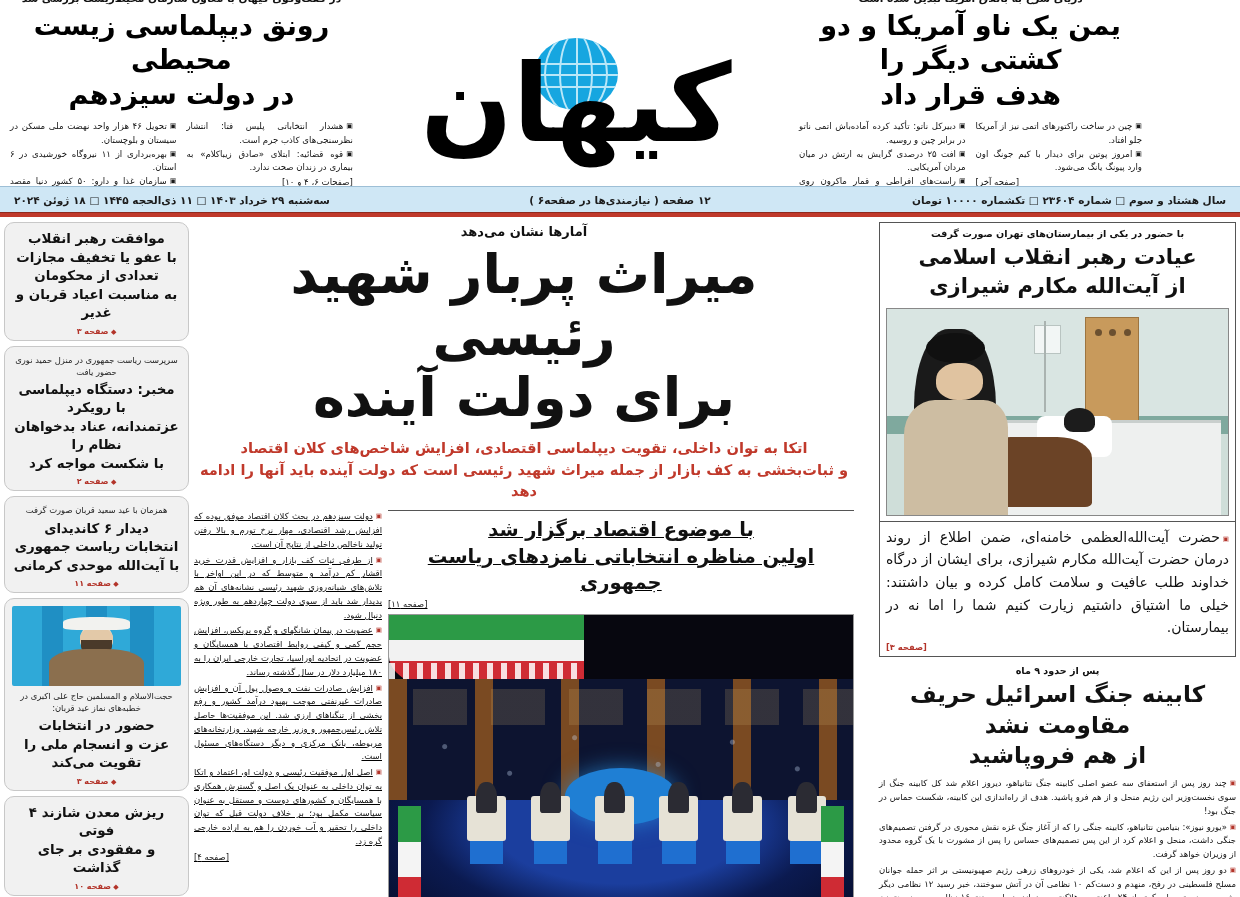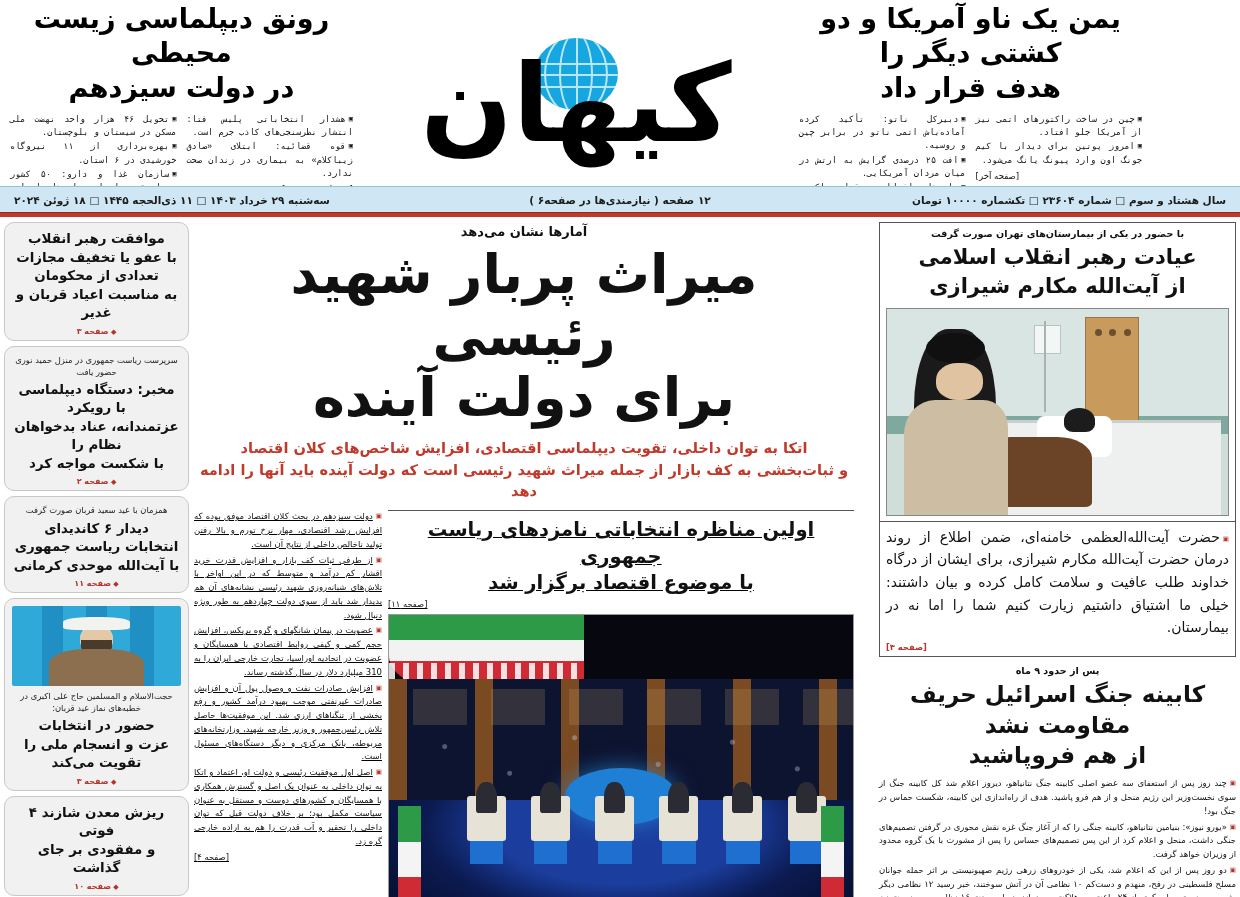--- a/index.html
+++ b/index.html
@@ -27,21 +27,21 @@
   .mh-head {
     font-size: 27px; font-weight: bold; color: #000;
     text-align: center; line-height: 1.28; letter-spacing: -0.3px;
   }
   .mh-head .ln { display: block; }
   .mh-bullets {
     display: flex; flex-direction: row; gap: 10px;
     margin-top: 8px; font-size: 8.6px; line-height: 1.55; color: #111;
   }
   .mh-bullets .col { flex: 1; }
-  .bl { display: block; text-align: justify; margin-bottom: 1px; font-family: Liberation Mono, monospace; }
+  .bl { display: block; text-align: justify; margin-bottom: 1px; }
   .bl::before {
     content: "▣"; color:#1a1a1a; font-size: 7px; margin-left: 3px;
     display: inline-block; vertical-align: 1px;
   }
   .mh-pages { font-size: 8.6px; color: #111; margin-top: 2px; }
   .mh-pages.lft { text-align: left; }
 
   
   .logo-wrap {
     position: absolute; top: 28px; left: 0; right: 0; height: 140px;
@@ -413,32 +413,32 @@
       <div class="lead-sub">
         <span class="ln">اتکا به توان داخلی، تقویت دیپلماسی اقتصادی، افزایش شاخص‌های کلان اقتصاد</span>
         <span class="ln">و ثبات‌بخشی به کف بازار از جمله میراث شهید رئیسی است که دولت آینده باید آنها را ادامه دهد</span>
       </div>
 
       <div class="center-lower">
         <div class="cl-text">
           <div class="bodytext">
             <p>دولت سیزدهم در بحث کلان اقتصاد موفق بوده که افزایش رشد اقتصادی، مهار نرخ تورم و بالا رفتن تولید ناخالص داخلی از نتایج آن است.</p>
             <p>از طرفی ثبات کف بازار و افزایش قدرت خرید اقشار کم درآمد و متوسط که در این اواخر با تلاش‌های شبانه‌روزی شهید رئیسی نشانه‌های آن هم پدیدار شد باید از سوی دولت چهاردهم به طور ویژه دنبال شود.</p>
-            <p>عضویت در پیمان شانگهای و گروه بریکس، افزایش حجم کمی و کیفی روابط اقتصادی با همسایگان و عضویت در اتحادیه اوراسیا، تجارت خارجی ایران را به 310 میلیارد دلار در سال گذشته رساند.</p>
+            <p>عضویت در پیمان شانگهای و گروه بریکس، افزایش حجم کمی و کیفی روابط اقتصادی با همسایگان و عضویت در اتحادیه اوراسیا، تجارت خارجی ایران را به ۱۸۰ میلیارد دلار در سال گذشته رساند.</p>
             <p>افزایش صادرات نفت و وصول پول آن و افزایش صادرات غیرنفتی موجب بهبود درآمد کشور و رفع بخشی از تنگناهای ارزی شد. این موفقیت‌ها حاصل تلاش رئیس‌جمهور و وزیر خارجه شهید، وزارتخانه‌های مربوطه، بانک مرکزی و دیگر دستگاه‌های مسئول است.</p>
-            <p>اصل اول موفقیت رئیسی و دولت او، اعتماد و اتکا به توان داخلی به عنوان یک اصل و گسترش همکاری با همسایگان و کشورهای دوست و مستقل به عنوان سیاست مکمل بود؛ بر خلاف دولت قبل که توان داخلی را تحقیر و آب قدرت را هم به اراده خارجی گره زد.</p>
+            <p>اصل اول موفقیت رئیسی و دولت او، اعتماد و اتکا به توان داخلی به عنوان یک اصل و گسترش همکاری با همسایگان و کشورهای دوست و مستقل به عنوان سیاست مکمل بود؛ بر خلاف دولت قبل که توان داخلی را تحقیر و آب خوردن را هم به اراده خارجی گره زد.</p>
           </div>
           <div class="pgref l">[صفحه ۴]</div>
         </div>
 
         <div class="cl-main">
           <div class="hr-thin"></div>
           <div class="sub-head">
+            <span class="ln">با موضوع اقتصاد برگزار شد</span>
             <span class="ln">اولین مناظره انتخاباتی نامزدهای ریاست جمهوری</span>
-            <span class="ln">با موضوع اقتصاد برگزار شد</span>
           </div>
           <div class="pgref l">[صفحه ۱۱]</div>
 
           <div class="photo-debate">
             <div class="pd-ceiling"></div>
             <div class="pd-banner"></div>
             <div class="pd-arches"></div>
             <div class="pd-crowd"></div>
             <div class="pd-stage"></div>
             <div class="pd-podium"></div>

